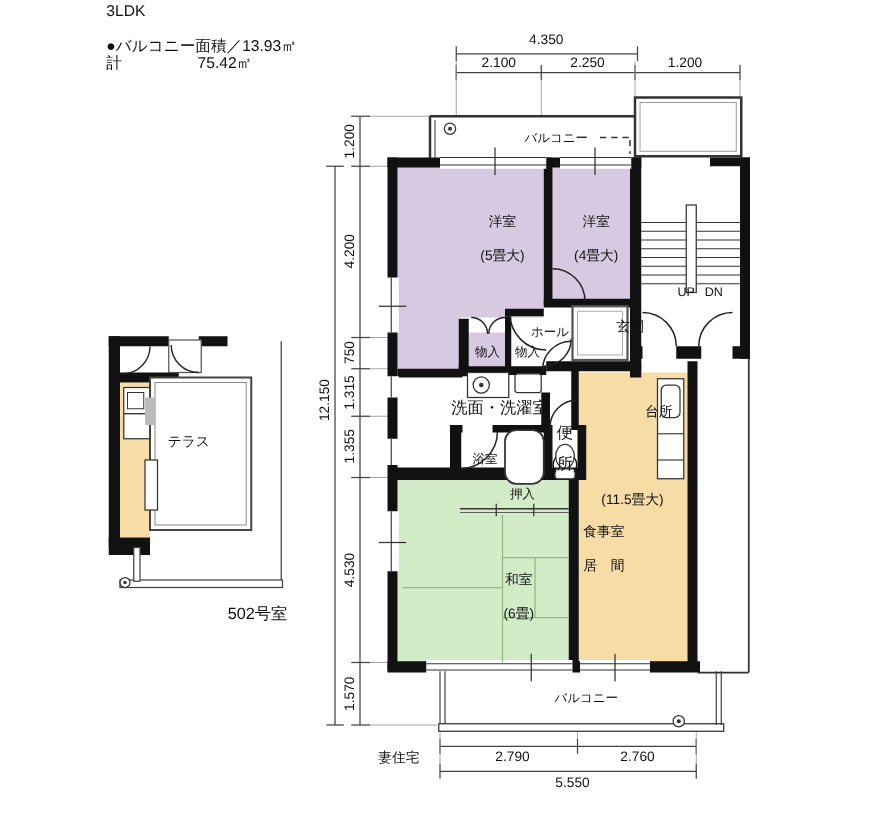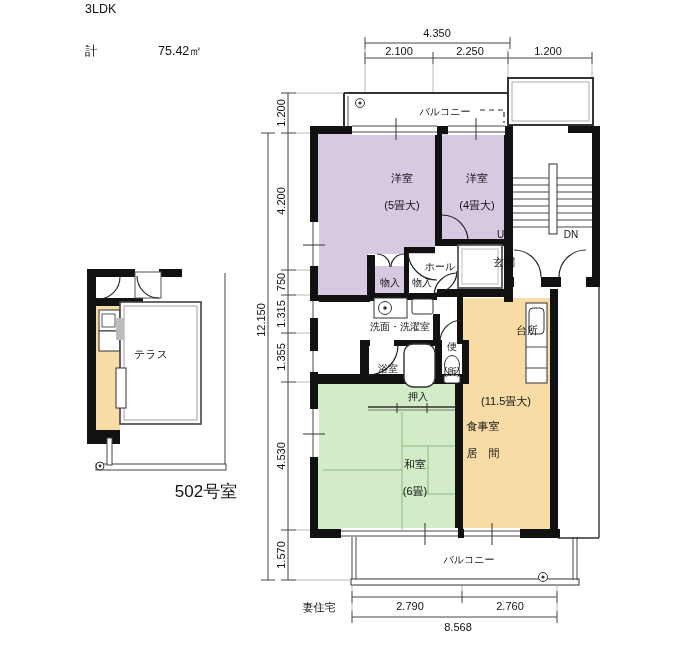--- a/index.html
+++ b/index.html
@@ -5,22 +5,22 @@
   html,body{margin:0;padding:0;background:#fff;}
   #canvas{position:relative;width:700px;height:650px;background:#ffffff;overflow:hidden;
           font-family:"Liberation Sans","DejaVu Sans",sans-serif;color:#111;}
   #plan-svg{position:absolute;left:0;top:0;}
   .hdr{position:absolute;font-size:12.5px;transform:translateY(-50%);white-space:nowrap;}
   .lbl{position:absolute;font-size:11px;line-height:13px;transform:translate(-50%,-50%);
        white-space:nowrap;text-align:center;}
   .lbl span{display:block;margin-top:14px;}
   .rot{transform:translate(-50%,-50%) rotate(-90deg);}
   .s10{font-size:10px;}
-  .s9{font-size:10px;line-height:10.5px;}
-  .s12{font-size:17px;}
+  .s9{font-size:13px;line-height:10.5px;}
+  .s12{font-size:13px;}
   .dim{font-size:11px;}
 </style>
 </head>
 <body>
 
 <div id="canvas">
 
 <svg id="plan-svg" width="700" height="650">
 
   <g>
@@ -268,40 +268,41 @@
     <rect x="96" y="464" width="130" height="6" fill="#fff" stroke-width="1"></rect>
     <rect x="107" y="438" width="5" height="27" fill="#fff" stroke-width="1"></rect>
   </g>
   <g>
     <circle cx="100" cy="466" r="4" fill="#fff" stroke="#333" stroke-width="1"></circle>
     <circle cx="100" cy="466" r="1.4" fill="#333"></circle>
   </g>
 </svg>
 
   <div class="hdr" style="left:85px;top:9px">3LDK</div>
+  <div class="hdr" style="left:85px;top:37px">●バルコニー面積／13.93㎡</div>
   <div class="hdr" style="left:85px;top:51px">計</div>
   <div class="hdr" style="left:158px;top:51px">75.42㎡</div>
 
   <div class="lbl dim" style="left:437px;top:33px">4.350</div>
   <div class="lbl dim" style="left:399px;top:51px">2.100</div>
   <div class="lbl dim" style="left:470px;top:51px">2.250</div>
   <div class="lbl dim" style="left:548px;top:51px">1.200</div>
 
   <div class="lbl dim rot" style="left:261px;top:320px">12.150</div>
   <div class="lbl dim rot" style="left:281px;top:113px">1.200</div>
   <div class="lbl dim rot" style="left:281px;top:201px">4.200</div>
   <div class="lbl dim rot" style="left:281px;top:282px">750</div>
   <div class="lbl dim rot" style="left:281px;top:314px">1.315</div>
   <div class="lbl dim rot" style="left:281px;top:357px">1.355</div>
   <div class="lbl dim rot" style="left:281px;top:456px">4.530</div>
   <div class="lbl dim rot" style="left:281px;top:555px">1.570</div>
 
   <div class="lbl dim" style="left:410px;top:606px">2.790</div>
   <div class="lbl dim" style="left:510px;top:606px">2.760</div>
-  <div class="lbl dim" style="left:458px;top:627px">8.568</div>
+  <div class="lbl dim" style="left:458px;top:627px">5.550</div>
 
   <div class="lbl s10" style="left:445px;top:111px">バルコニー</div>
   <div class="lbl" style="left:402px;top:185px">
     <span>洋室</span>
     <span>(5畳大)</span>
   </div>
   <div class="lbl" style="left:477px;top:185px">
     <span>洋室</span>
     <span>(4畳大)</span>
   </div>
@@ -320,21 +321,21 @@
   <div class="lbl" style="left:483px;top:433px">
     <span>食事室</span>
     <span>居　間</span>
   </div>
   <div class="lbl s10" style="left:418px;top:396px">押入</div>
   <div class="lbl" style="left:415px;top:471px">
     <span>和室</span>
     <span>(6畳)</span>
   </div>
   <div class="lbl s10" style="left:469px;top:559px">バルコニー</div>
-  <div class="lbl s10" style="left:504px;top:234px">UP</div>
+  <div class="lbl s10" style="left:549px;top:234px">UP</div>
   <div class="lbl s10" style="left:571px;top:234px">DN</div>
 
   <div class="lbl" style="left:151px;top:354px">テラス</div>
   <div class="lbl s12" style="left:206px;top:491px">502号室</div>
 
   <div class="lbl" style="left:319px;top:607px">妻住宅</div>
 
 </div>
 
 </body></html>

